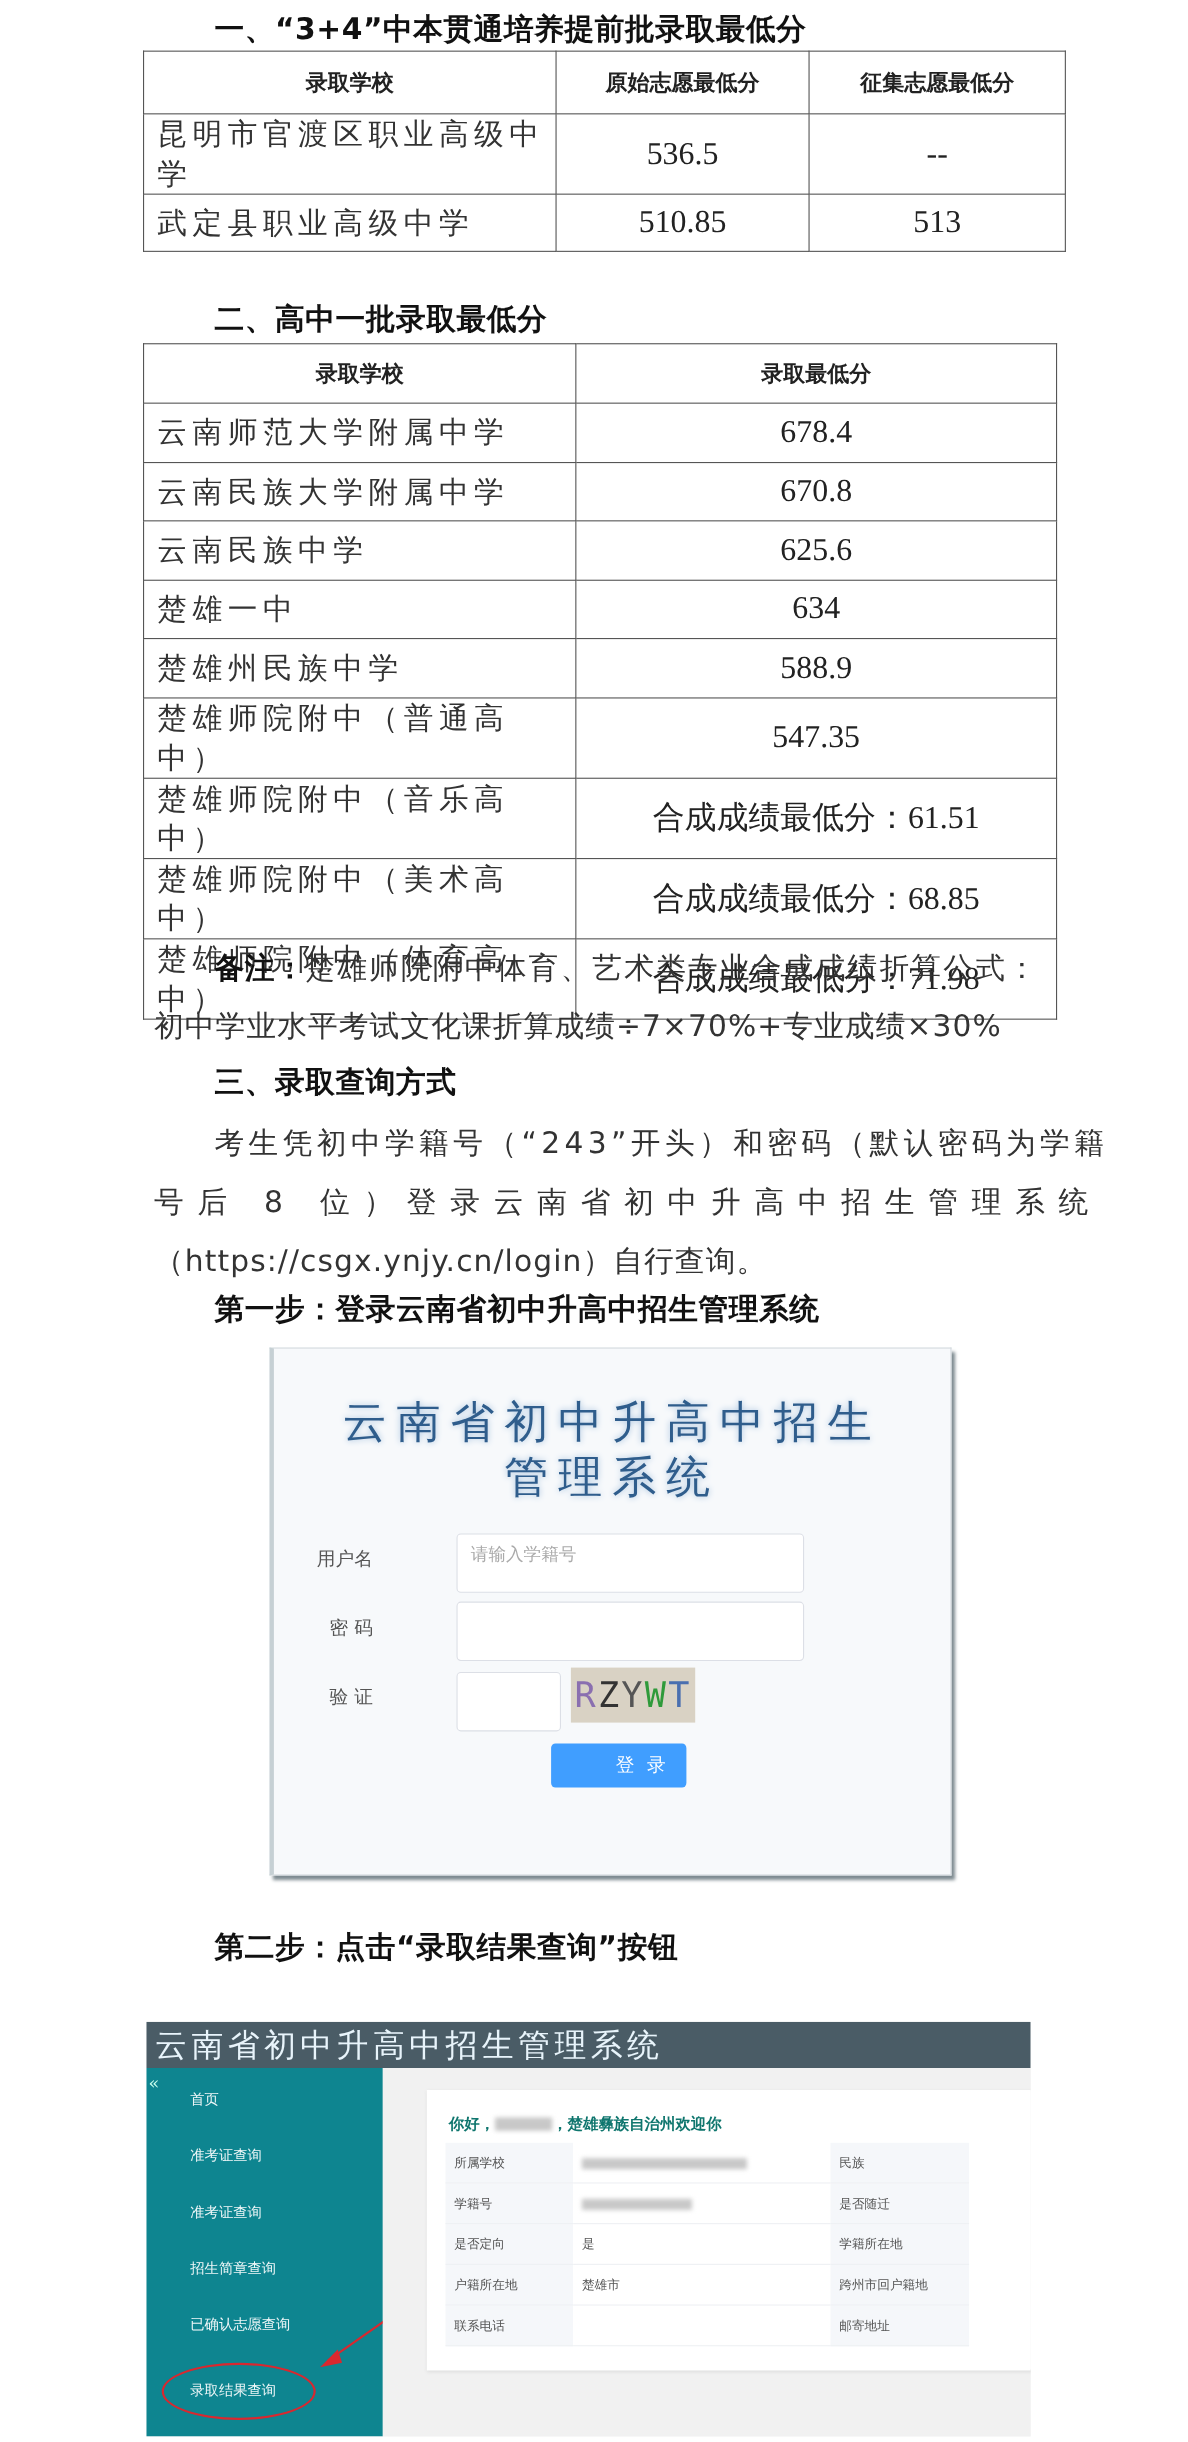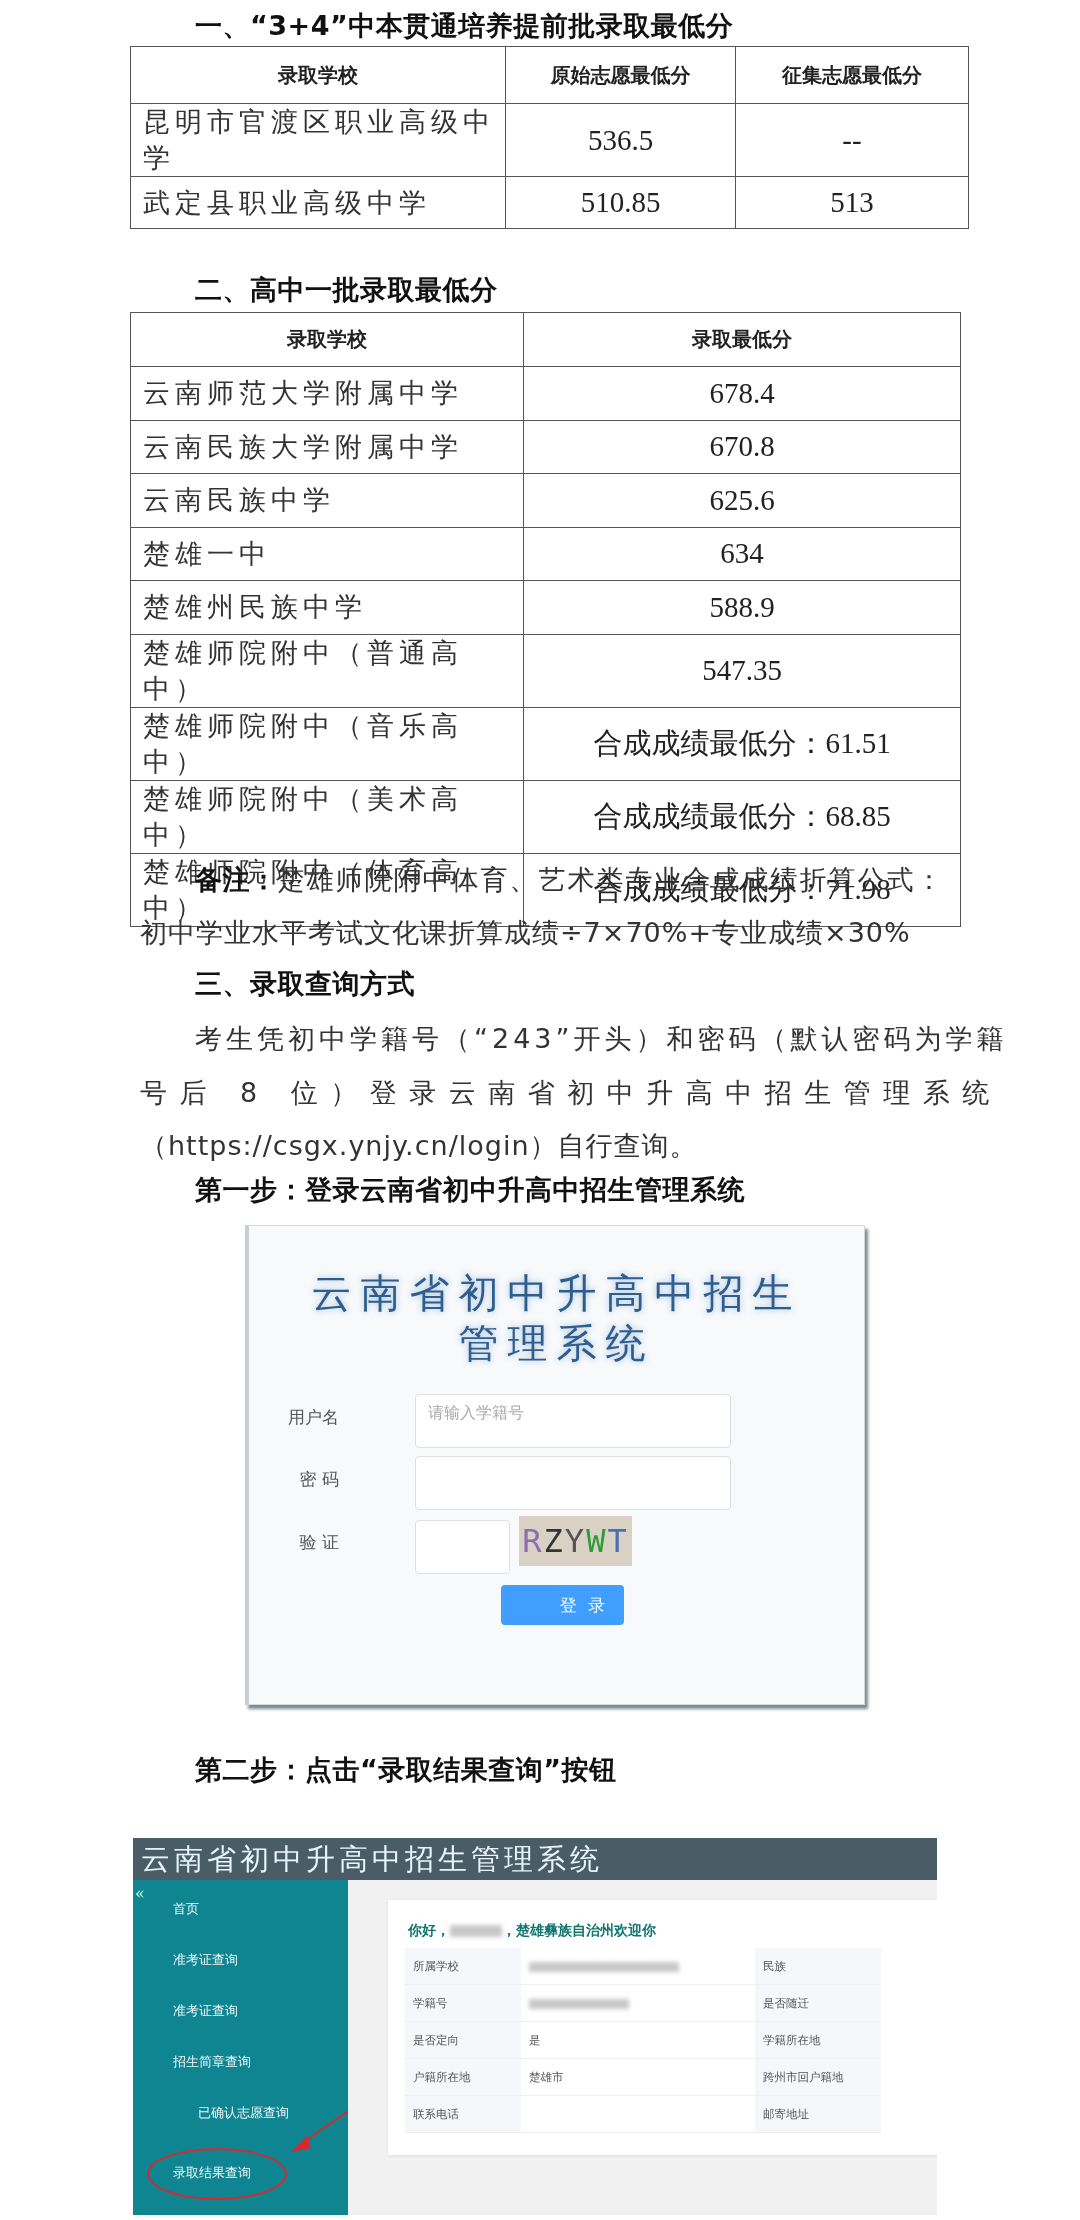--- a/index.html
+++ b/index.html
@@ -157,21 +157,21 @@
 <div class="abs h-bold" style="left:195px; top:1752px;">第二步：点击“录取结果查询”按钮</div>
 
 <div class="abs sys">
   <div class="sys-header">云南省初中升高中招生管理系统</div>
   <div class="sys-side">
     <span class="collapse">«</span>
     <div class="side-item" style="top:20px;">首页</div>
     <div class="side-item" style="top:71px;">准考证查询</div>
     <div class="side-item" style="top:122px;">准考证查询</div>
     <div class="side-item" style="top:173px;">招生简章查询</div>
-    <div class="side-item" style="top:224px;margin-left:25px;">已确认志愿查询</div>
+    <div class="side-item" style="top:224px;">已确认志愿查询</div>
     <div class="side-item" style="top:284px;">录取结果查询</div>
 
     <div class="abs" style="left:14px; top:268px; width:136px; height:48px; border:2px solid #d9282f; border-radius:50%;"></div>
   </div>
 
   <svg class="abs" style="left:150px; top:240px;" width="110" height="80">
     <line x1="105" y1="5" x2="15" y2="68" stroke="#d9282f" stroke-width="2"></line>
     <polygon points="8,74 24,58 28,70" fill="#d9282f"></polygon>
   </svg>
 

